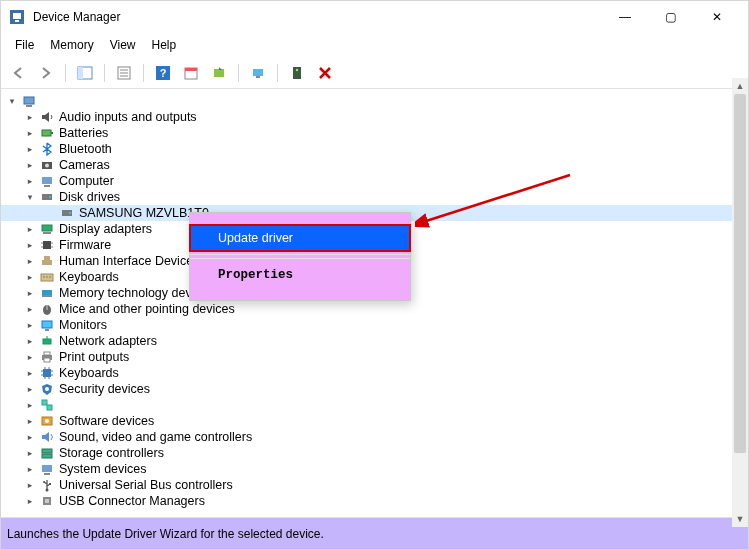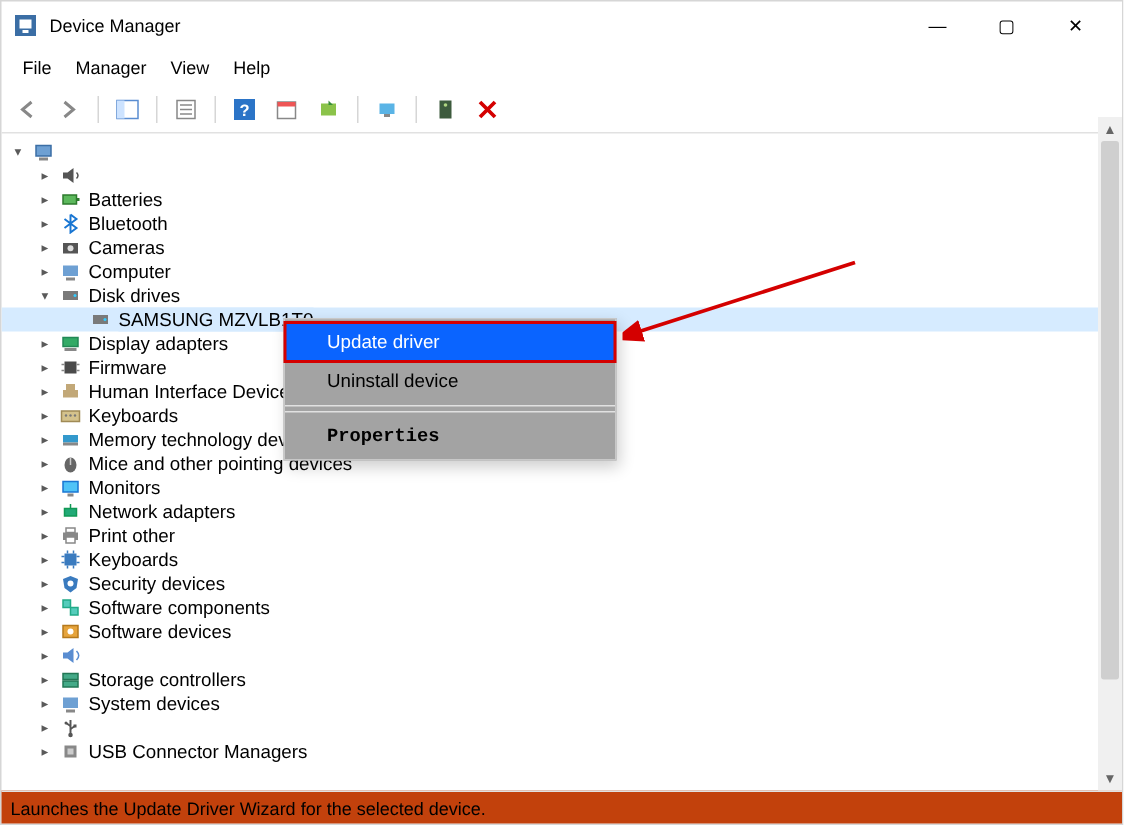--- a/index.html
+++ b/index.html
@@ -17,26 +17,26 @@
   .tree-area { flex: 1; overflow: hidden; padding: 4px 2px 4px 0; font-size: 12.5px; }
   .tree ul { list-style: none; }
   .tree-row { display: flex; align-items: center; height: 16px; line-height: 16px; white-space: nowrap; }
   .ind0 { padding-left: 4px; }
   .ind1 { padding-left: 22px; }
   .ind2 { padding-left: 42px; }
   .twisty { width: 14px; display: inline-flex; justify-content: center; color: #5a5a5a; font-size: 9px; }
   .tree-icon { width: 16px; height: 16px; margin: 0 4px 0 2px; display: inline-flex; align-items: center; justify-content: center; }
   .selected { background: #d6ebff; }
   .selected .node-label { background: #d6ebff; }
-  .ctx-menu { position: absolute; left: 189px; top: 212px; width: 222px; background: #a3a3a3; border: 1px solid #c8c8c8; box-shadow: 2px 4px 10px rgba(0,0,0,.2); font-size: 12.5px; padding: 2px 0; z-index: 20; }
+  .ctx-menu { position: absolute; left: 189px; top: 212px; width: 222px; background: #f0abfc; border: 1px solid #c8c8c8; box-shadow: 2px 4px 10px rgba(0,0,0,.2); font-size: 12.5px; padding: 12px 0; z-index: 20; }
   .ctx-item { padding: 6px 28px; cursor: default; }
   .ctx-item.highlight { background: #0a64ff; color: #fff; outline: 2px solid #d40000; outline-offset: -1px; }
   .ctx-item.bold { font-weight: 700; font-family: Liberation Mono, monospace; }
   .ctx-sep { height: 1px; background: #e1e1e1; margin: 3px 0; }
-  .statusbar { height: 22px; font-size: 12px; border-top: 1px solid #e1e1e1; display: flex; align-items: center; padding: 0 6px; background: #c2410c; }
+  .statusbar { height: 32px; font-size: 12px; border-top: 1px solid #e1e1e1; display: flex; align-items: center; padding: 0 6px; background: #c4b5fd; }
   svg { display: block; }
   .arrow { position: absolute; z-index: 30; pointer-events: none; }
   .scrollbar { position: absolute; right: 1px; top: 78px; bottom: 23px; width: 16px; background: #f0f0f0; display: flex; flex-direction: column; }
   .sb-btn { height: 16px; display: flex; align-items: center; justify-content: center; font-size: 9px; color: #666; }
   .sb-track { flex: 1; position: relative; }
   .sb-thumb { position: absolute; left: 2px; right: 2px; top: 0; height: 86%; background: #cfcfcf; border-radius: 2px; }
 </style>
 </head>
 <body>
 
@@ -51,21 +51,21 @@
         </svg>
     </span>
     <span class="title-text">Device Manager</span>
     <div class="caption-btn">—</div>
     <div class="caption-btn">▢</div>
     <div class="caption-btn">✕</div>
   </div>
 
   <div class="menubar">
     <div class="menu-item">File</div>
-    <div class="menu-item">Manager</div>
+    <div class="menu-item">Memory</div>
     <div class="menu-item">View</div>
     <div class="menu-item">Help</div>
   </div>
 
   <div class="toolbar">
     <div class="tb-btn">
         <svg width="14" height="14">
           <path d="M10 2 L4 7 L10 12" fill="none" stroke="#888" stroke-width="2"></path>
         </svg>
       </div>
@@ -146,20 +146,21 @@
           <ul>
             <li>
                 <div class="tree-row ind1">
                   <span class="twisty">▸</span>
                   <span class="tree-icon">
                     <svg width="14" height="14">
                       <path d="M2 5 L5 5 L9 2 L9 12 L5 9 L2 9 Z" fill="#555"></path>
                       <path d="M11 5 Q13 7 11 9" stroke="#555" fill="none"></path>
                     </svg>
                   </span>
+                  <span>Audio inputs and outputs</span>
                 </div>
               </li>
             <li>
                 <div class="tree-row ind1">
                   <span class="twisty">▸</span>
                   <span class="tree-icon">
                     <svg width="14" height="14">
                       <rect x="2" y="4" width="9" height="6" fill="#5cb85c" stroke="#2d7a2d"></rect>
                       <rect x="11" y="6" width="2" height="2" fill="#2d7a2d"></rect>
                     </svg>
@@ -332,21 +333,21 @@
             <li>
                 <div class="tree-row ind1">
                   <span class="twisty">▸</span>
                   <span class="tree-icon">
                     <svg width="14" height="14">
                       <rect x="2" y="5" width="10" height="5" fill="#888"></rect>
                       <rect x="4" y="2" width="6" height="3" fill="#fff" stroke="#888"></rect>
                       <rect x="4" y="8" width="6" height="4" fill="#fff" stroke="#888"></rect>
                     </svg>
                   </span>
-                  <span>Print other</span>
+                  <span>Print outputs</span>
                 </div>
               </li>
             <li>
                 <div class="tree-row ind1">
                   <span class="twisty">▸</span>
                   <span class="tree-icon">
                     <svg width="14" height="14">
                       <rect x="3" y="3" width="8" height="8" fill="#3a7bbf"></rect>
                       <line x1="1" y1="5" x2="3" y2="5" stroke="#3a7bbf"></line>
                       <line x1="1" y1="9" x2="3" y2="9" stroke="#3a7bbf"></line>
@@ -375,21 +376,20 @@
               </li>
             <li>
                 <div class="tree-row ind1">
                   <span class="twisty">▸</span>
                   <span class="tree-icon">
                     <svg width="14" height="14">
                       <rect x="2" y="2" width="5" height="5" fill="#5cb" stroke="#2a8"></rect>
                       <rect x="7" y="7" width="5" height="5" fill="#5cb" stroke="#2a8"></rect>
                     </svg>
                   </span>
-                  <span>Software components</span>
                 </div>
               </li>
             <li>
                 <div class="tree-row ind1">
                   <span class="twisty">▸</span>
                   <span class="tree-icon">
                     <svg width="14" height="14">
                       <rect x="2" y="3" width="10" height="8" fill="#e6a43c" stroke="#b5791c"></rect>
                       <circle cx="7" cy="7" r="2" fill="#fff"></circle>
                     </svg>
@@ -399,20 +399,21 @@
               </li>
             <li>
                 <div class="tree-row ind1">
                   <span class="twisty">▸</span>
                   <span class="tree-icon">
                     <svg width="14" height="14">
                       <path d="M2 5 L5 5 L9 2 L9 12 L5 9 L2 9 Z" fill="#5a8dd1"></path>
                       <path d="M11 4 Q14 7 11 10" stroke="#5a8dd1" fill="none"></path>
                     </svg>
                   </span>
+                  <span>Sound, video and game controllers</span>
                 </div>
               </li>
             <li>
                 <div class="tree-row ind1">
                   <span class="twisty">▸</span>
                   <span class="tree-icon">
                     <svg width="14" height="14">
                       <rect x="2" y="3" width="10" height="4" fill="#4a8" stroke="#275"></rect>
                       <rect x="2" y="8" width="10" height="4" fill="#4a8" stroke="#275"></rect>
                     </svg>
@@ -437,20 +438,21 @@
                   <span class="twisty">▸</span>
                   <span class="tree-icon">
                     <svg width="14" height="14">
                       <circle cx="7" cy="12" r="1.5" fill="#555"></circle>
                       <line x1="7" y1="2" x2="7" y2="11" stroke="#555" stroke-width="1.3"></line>
                       <path d="M7 6 L4 4 M7 8 L10 6" stroke="#555" stroke-width="1.3" fill="none"></path>
                       <circle cx="4" cy="4" r="1" fill="#555"></circle>
                       <rect x="9" y="5" width="2" height="2" fill="#555"></rect>
                     </svg>
                   </span>
+                  <span>Universal Serial Bus controllers</span>
                 </div>
               </li>
             <li>
                 <div class="tree-row ind1">
                   <span class="twisty">▸</span>
                   <span class="tree-icon">
                     <svg width="14" height="14">
                       <rect x="3" y="3" width="8" height="8" fill="#888"></rect>
                       <rect x="5" y="5" width="4" height="4" fill="#ccc"></rect>
                     </svg>
@@ -472,21 +474,20 @@
 <div class="scrollbar">
   <div class="sb-btn">▲</div>
   <div class="sb-track">
     <div class="sb-thumb"></div>
   </div>
   <div class="sb-btn">▼</div>
 </div>
 
 <div class="ctx-menu">
   <div class="ctx-item highlight">Update driver</div>
-  <div class="ctx-item">Uninstall device</div>
   <div class="ctx-sep"></div>
   <div class="ctx-sep"></div>
   <div class="ctx-item bold">Properties</div>
 </div>
 
 <svg class="arrow" style="left:415px; top:170px;" width="160" height="60">
   <defs>
       <marker id="ah" markerWidth="10" markerHeight="10" refX="2" refY="3" orient="auto">
         <path d="M0,0 L0,6 L8,3 Z" fill="#d40000"></path>
       </marker>

